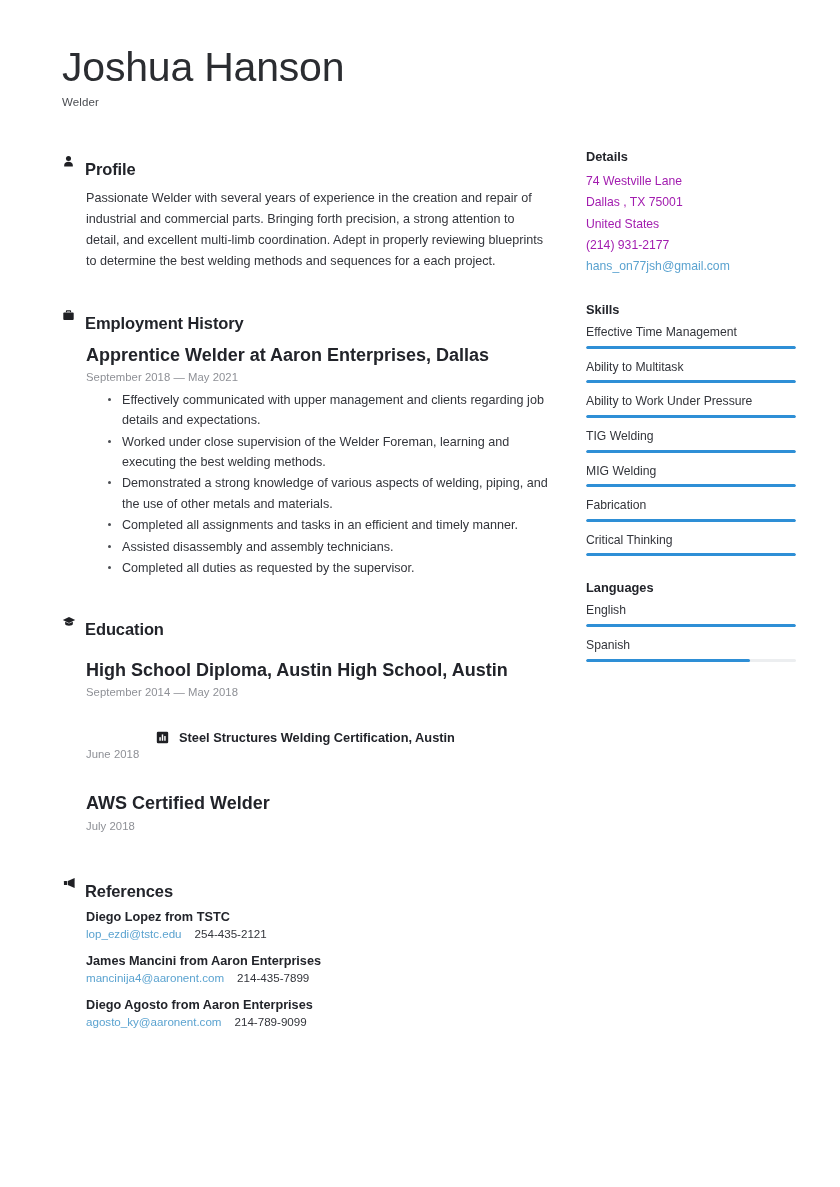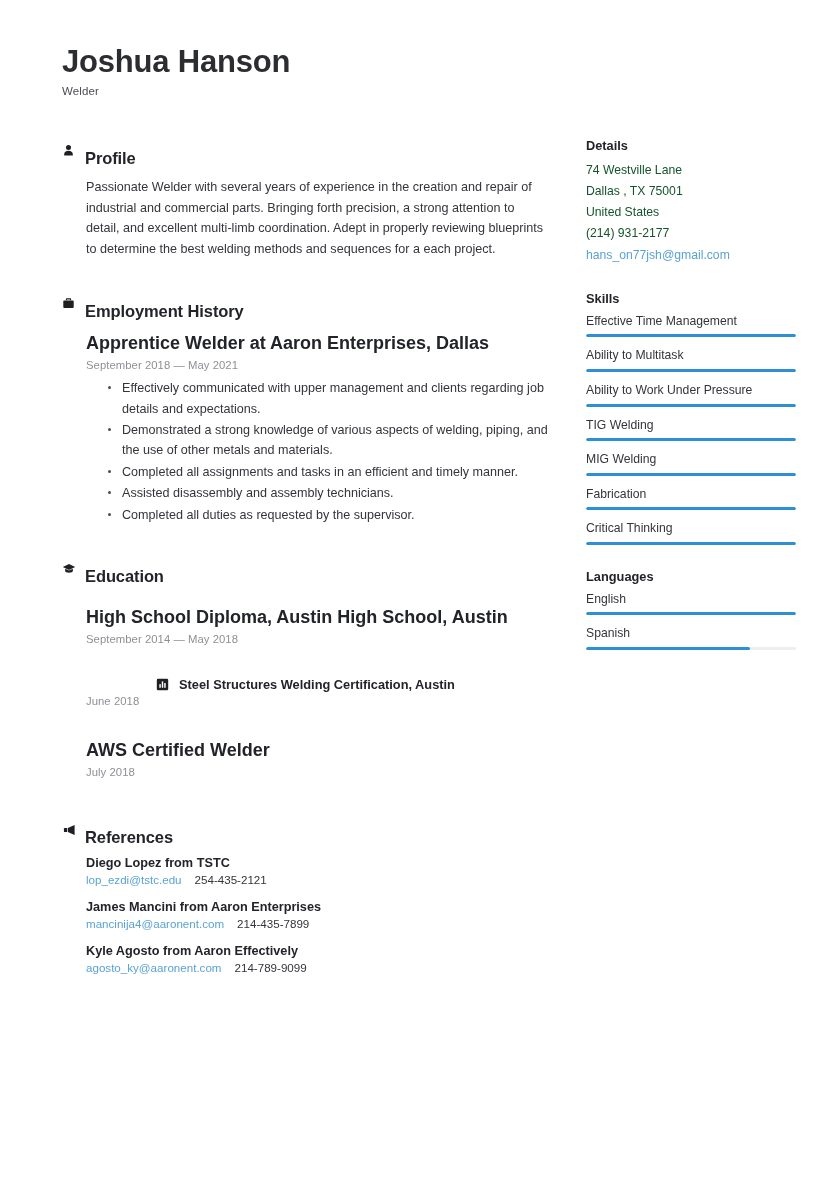--- a/index.html
+++ b/index.html
@@ -13,22 +13,22 @@
   .page {
     position: relative;
     width: 840px;
     height: 1187px;
     background: #fff;
     padding: 44px 54px 0 62px;
   }
 
   
   .name {
-    font-size: 31px;
-    font-weight: 700;
+    font-size: 41px;
+    font-weight: 400;
     letter-spacing: -0.2px;
     color: #2b2d31;
     line-height: 1.15;
   }
   .job-title {
     font-size: 11.5px;
     color: #4a4d52;
     margin-top: 5px;
     letter-spacing: 0.1px;
   }
@@ -137,21 +137,21 @@
   .side-block { margin-bottom: 24px; }
   .side-title {
     font-size: 12.8px;
     font-weight: 700;
     color: #22242a;
     margin-bottom: 7px;
   }
   .side-line {
     font-size: 12.2px;
     line-height: 1.74;
-    color: #14532d;
+    color: #a21caf;
   }
   .side-link { color: #5ba3d0; }
 
   .skill-row { margin-bottom: 10px; }
   .skill-label {
     font-size: 12.2px;
     line-height: 1.36;
     color: #33353b;
     margin-bottom: 5px;
   }
@@ -208,20 +208,21 @@
             </svg>
           </span>
           <span class="sec-title">Employment History</span>
         </div>
         <div class="sec-body">
           <div class="entry">
             <div class="entry-title">Apprentice Welder at Aaron Enterprises, Dallas</div>
             <div class="entry-date">September 2018 — May 2021</div>
             <ul class="bullets">
               <li>Effectively communicated with upper management and clients regarding job details and expectations.</li>
+              <li>Worked under close supervision of the Welder Foreman, learning and executing the best welding methods.</li>
               <li>Demonstrated a strong knowledge of various aspects of welding, piping, and the use of other metals and materials.</li>
               <li>Completed all assignments and tasks in an efficient and timely manner.</li>
               <li>Assisted disassembly and assembly technicians.</li>
               <li>Completed all duties as requested by the supervisor.</li>
             </ul>
           </div>
         </div>
       </div>
 
       <div class="section">
@@ -280,21 +281,21 @@
               <span class="ref-email" style="color: rgb(91, 163, 208);">lop_ezdi@tstc.edu</span><span class="ref-phone">254-435-2121</span>
             </div>
           </div>
           <div class="ref-entry">
             <div class="ref-name">James Mancini from Aaron Enterprises</div>
             <div class="ref-line">
               <span class="ref-email" style="color: rgb(91, 163, 208);">mancinija4@aaronent.com</span><span class="ref-phone">214-435-7899</span>
             </div>
           </div>
           <div class="ref-entry">
-            <div class="ref-name">Kyle Agosto from Aaron Effectively</div>
+            <div class="ref-name">Diego Agosto from Aaron Enterprises</div>
             <div class="ref-line">
               <span class="ref-email" style="color: rgb(91, 163, 208);">agosto_ky@aaronent.com</span><span class="ref-phone">214-789-9099</span>
             </div>
           </div>
         </div>
       </div>
 
     </div>
 
     <div class="col-side">

